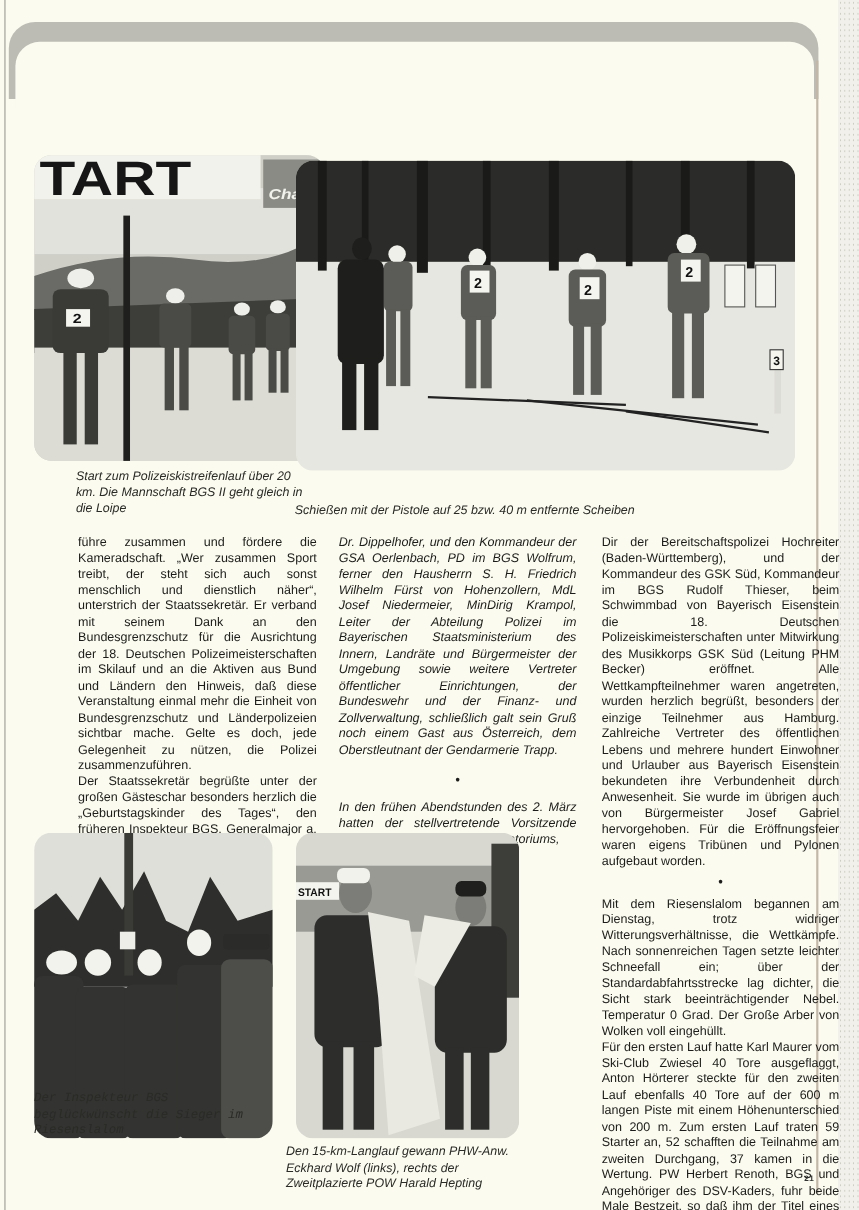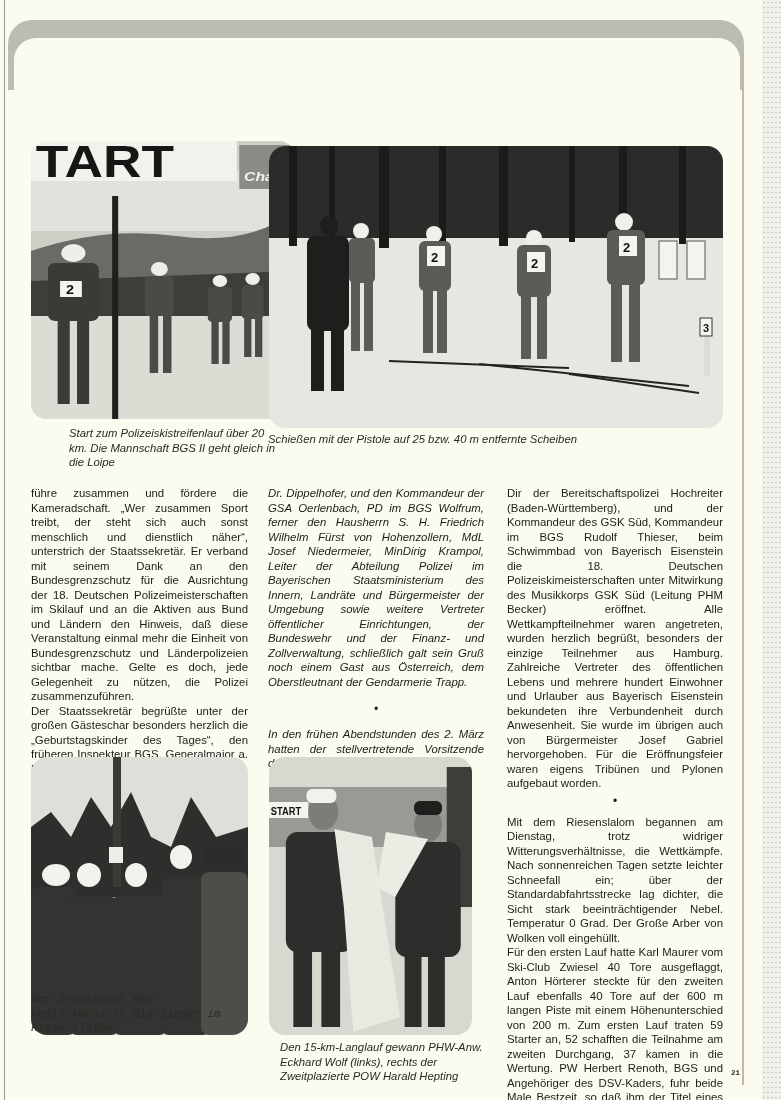--- a/index.html
+++ b/index.html
@@ -32,21 +32,21 @@
 
   .photo { position:absolute; overflow:hidden; border-radius:16px; }
   .photo svg { display:block; width:100%; height:100%; }
 
   .caption {
     position:absolute; font-style:italic; font-size:11.3px; line-height:14.5px;
     color:#2a2a27;
   }
   .col {
     position:absolute; font-size:11.4px; line-height:14.5px;
-    text-align:justify; color:#1c1c1a;
+    text-align:justify; color:#1c1c1a;margin-left:40px;
   }
   .col p { margin:0; }
   .col .dot { text-align:center; margin:14px 0 12px 0; font-size:12px; line-height:12px;}
   .page-num { position:absolute; left:731px; top:1069px; font-size:7.5px; font-weight:bold; color:#333;font-family:Liberation Mono, monospace; }
 </style>
 </head>
 <body>
 
 <div class="page"></div>
 <div class="right-strip"></div>
@@ -149,21 +149,21 @@
         <line x1="210" y1="218" x2="420" y2="240"></line>
         <line x1="300" y1="228" x2="430" y2="247"></line>
     </g>
     <rect x="435" y="175" width="6" height="55" fill="#dcdcd6"></rect>
     <rect x="431" y="172" width="12" height="18" fill="#f5f5ee" stroke="#333" stroke-width="1"></rect>
     <text x="434" y="186" font-family="Liberation Sans, sans-serif" font-weight="bold" font-size="11" fill="#111">3</text>
   </svg>
 </div>
 
 <div class="caption" style="left:31px; top:426px; width:216px;margin-left:38px;">Start zum Polizeiskistreifenlauf über 20 km. Die Mannschaft BGS II geht gleich in die Loipe</div>
-<div class="caption" style="left:268px; top:432px; width:420px;">Schießen mit der Pistole auf 25 bzw. 40 m entfernte Scheiben</div>
+<div class="caption" style="left:268px; top:457px; width:420px;">Schießen mit der Pistole auf 25 bzw. 40 m entfernte Scheiben</div>
 
 <div class="col" style="left:31px; top:486px; width:217px;">
   <p>führe zusammen und fördere die Kameradschaft. „Wer zusammen Sport treibt, der steht sich auch sonst menschlich und dienstlich näher“, unterstrich der Staatssekretär. Er verband mit seinem Dank an den Bundesgrenzschutz für die Ausrichtung der 18. Deutschen Polizeimeisterschaften im Skilauf und an die Aktiven aus Bund und Ländern den Hinweis, daß diese Veranstaltung einmal mehr die Einheit von Bundesgrenzschutz und Länderpolizeien sichtbar mache. Gelte es doch, jede Gelegenheit zu nützen, die Polizei zusammenzuführen.</p>
   <p>Der Staatssekretär begrüßte unter der großen Gästeschar besonders herzlich die „Geburtstagskinder des Tages“, den früheren Inspekteur BGS, Generalmajor a. D.</p>
 </div>
 
 <div class="col" style="left:268px; top:486px; width:216px;font-style:italic;">
   <p>Dr. Dippelhofer, und den Kommandeur der GSA Oerlenbach, PD im BGS Wolfrum, ferner den Hausherrn S. H. Friedrich Wilhelm Fürst von Hohenzollern, MdL Josef Niedermeier, MinDirig Krampol, Leiter der Abteilung Polizei im Bayerischen Staatsministerium des Innern, Landräte und Bürgermeister der Umgebung sowie weitere Vertreter öffentlicher Einrichtungen, der Bundeswehr und der Finanz- und Zollverwaltung, schließlich galt sein Gruß noch einem Gast aus Österreich, dem Oberstleutnant der Gendarmerie Trapp.</p>
   <p class="dot">•</p>
   <p>In den frühen Abendstunden des 2. März hatten der stellvertretende Vorsitzende des Deutschen Polizeisportkuratoriums,</p>
@@ -219,15 +219,15 @@
       <rect x="155" y="44" width="30" height="14" rx="6" fill="#1f1f1d"></rect>
       <rect x="135" y="85" width="70" height="115" rx="12"></rect>
       <rect x="145" y="195" width="18" height="75"></rect>
         <rect x="170" y="195" width="18" height="75"></rect>
     </g>
     <path d="M125 75 L170 82 L135 140 L115 130 Z" fill="#ecece5"></path>
   </svg>
 </div>
 
 <div class="caption" style="left:31px; top:992px; width:217px;font-family:Liberation Mono, monospace;">Der Inspekteur BGS beglückwünscht die Sieger im Riesenslalom</div>
-<div class="caption" style="left:280px; top:1040px; width:218px;">Den 15-km-Langlauf gewann PHW-Anw. Eckhard Wolf (links), rechts der Zweitplazierte POW Harald Hepting</div>
+<div class="caption" style="left:260px; top:1040px; width:218px;">Den 15-km-Langlauf gewann PHW-Anw. Eckhard Wolf (links), rechts der Zweitplazierte POW Harald Hepting</div>
 
 <div class="page-num">21</div>
 
 </body></html>

